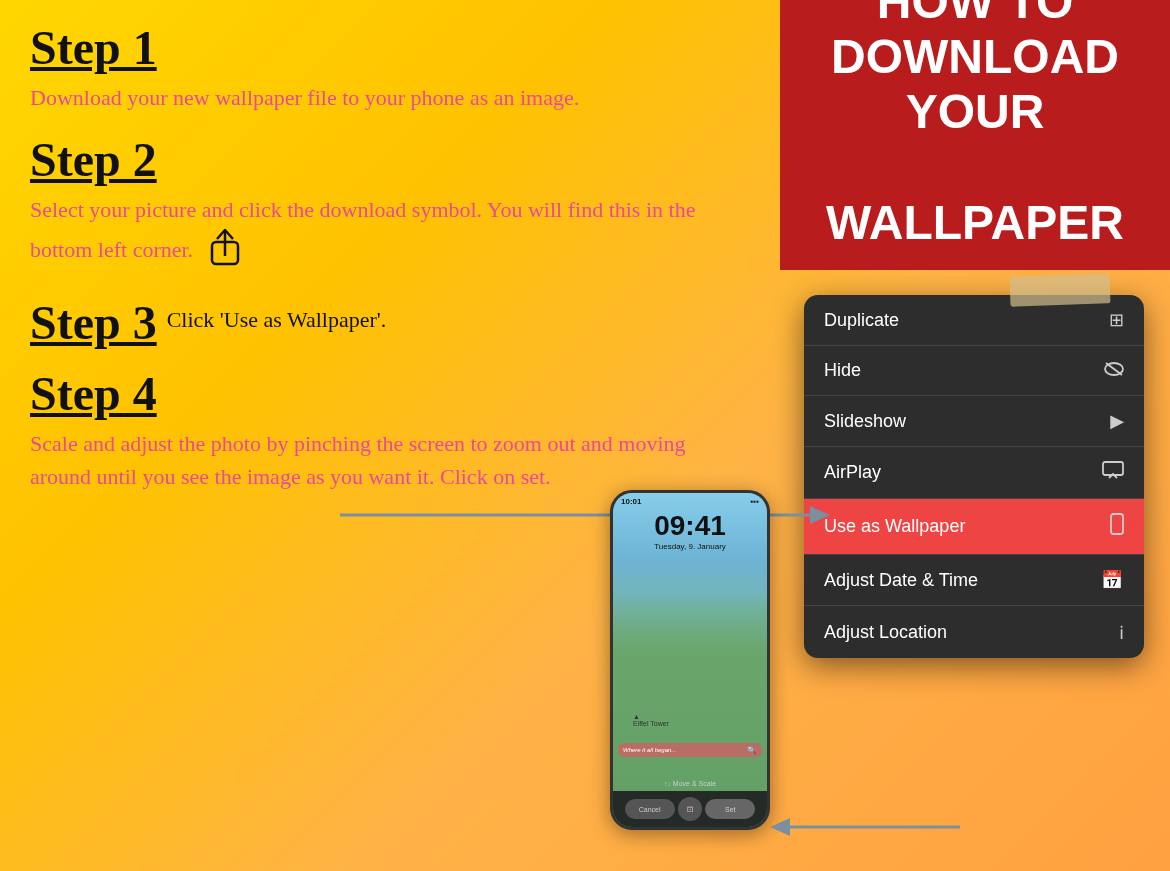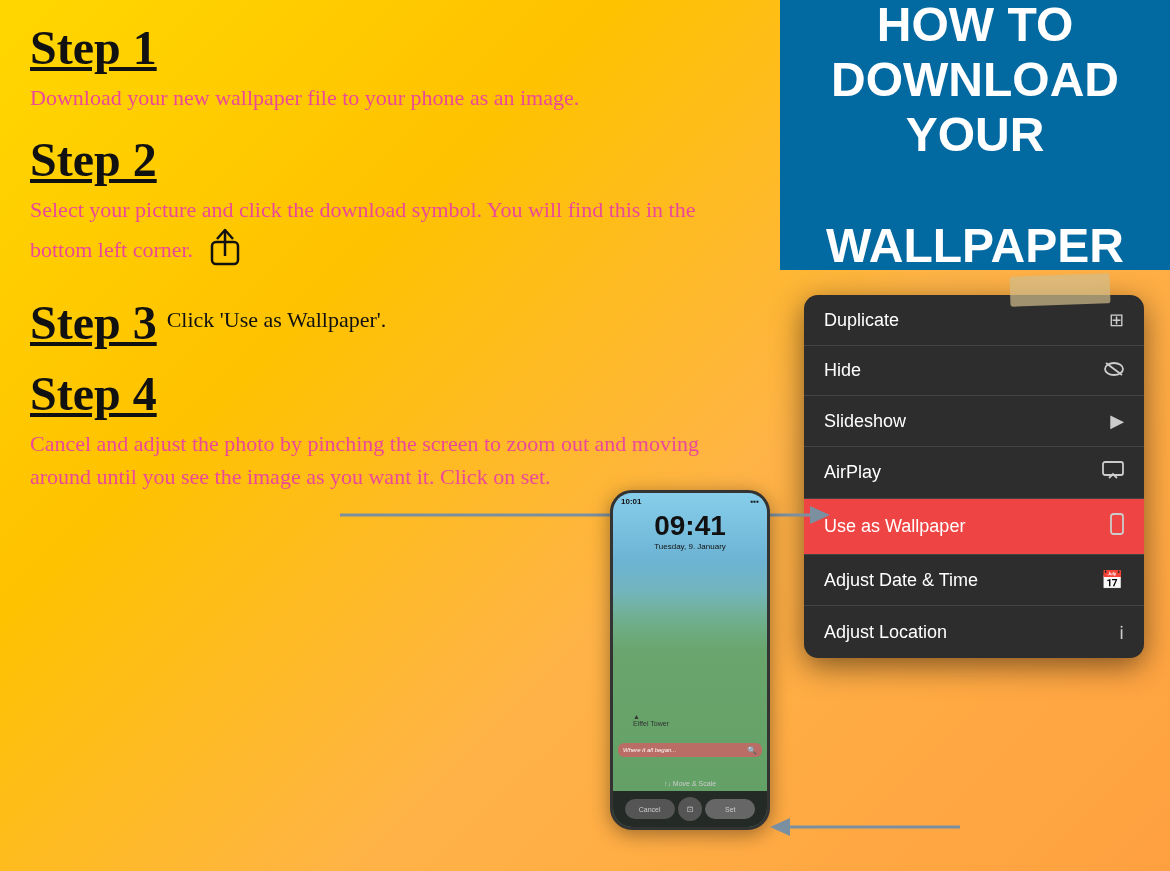--- a/index.html
+++ b/index.html
@@ -69,23 +69,23 @@
       vertical-align: middle;
     }
 
     
     .title-box {
       position: absolute;
       right: 0;
       top: 0;
       width: 390px;
       height: 270px;
-      background: #0369a1;
-      display: flex;
-      align-items: center;
+      background: #b91c1c;
+      display: flex;
+      align-items: flex-end;
       justify-content: center;
       padding: 20px;
     }
 
     .title-text {
       font-family: Arial, sans-serif;
       font-size: 48px;
       font-weight: 900;
       color: white;
       text-align: center;
@@ -317,21 +317,21 @@
     </p>
   </div>
 
   <div class="step3-section">
     <span class="step-heading">Step 3</span>
     <div class="step3-click-text">Click 'Use as Wallpaper'.</div>
   </div>
 
   <div class="step4-section">
     <span class="step-heading">Step 4</span>
-    <p class="step-text">Cancel and adjust the photo by pinching the screen to zoom out and moving around until you see the image as you want it. Click on set.</p>
+    <p class="step-text">Scale and adjust the photo by pinching the screen to zoom out and moving around until you see the image as you want it. Click on set.</p>
   </div>
 
 </div>
 
 <div class="tape-strip"></div>
 
 <div class="context-menu">
   <div class="menu-item">
     <span class="menu-item-label">Duplicate</span>
     <span class="menu-item-icon">⊞</span>

